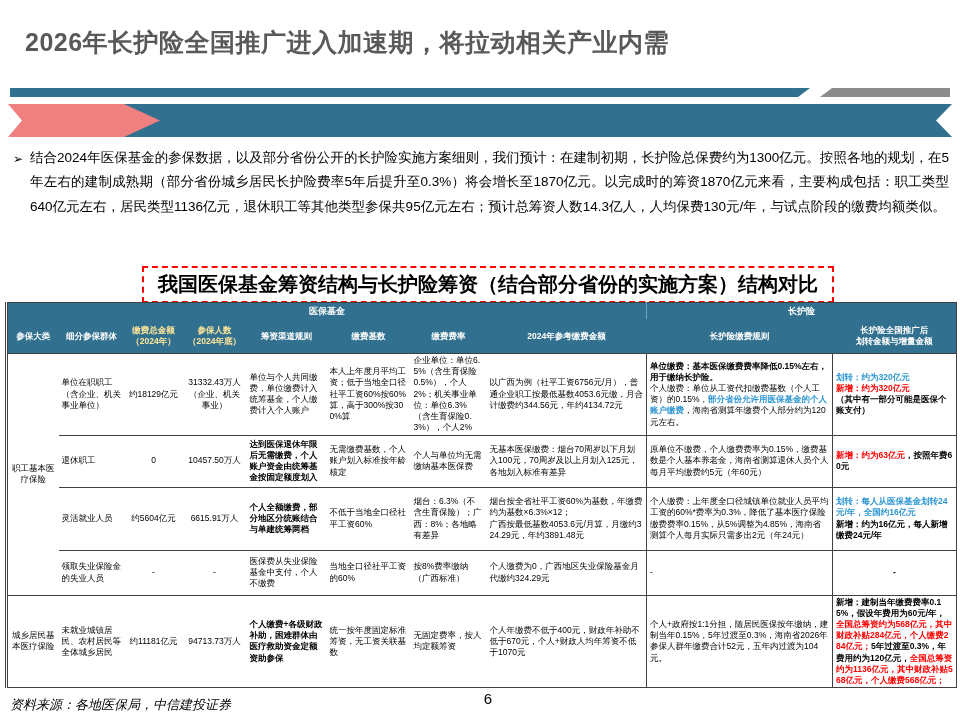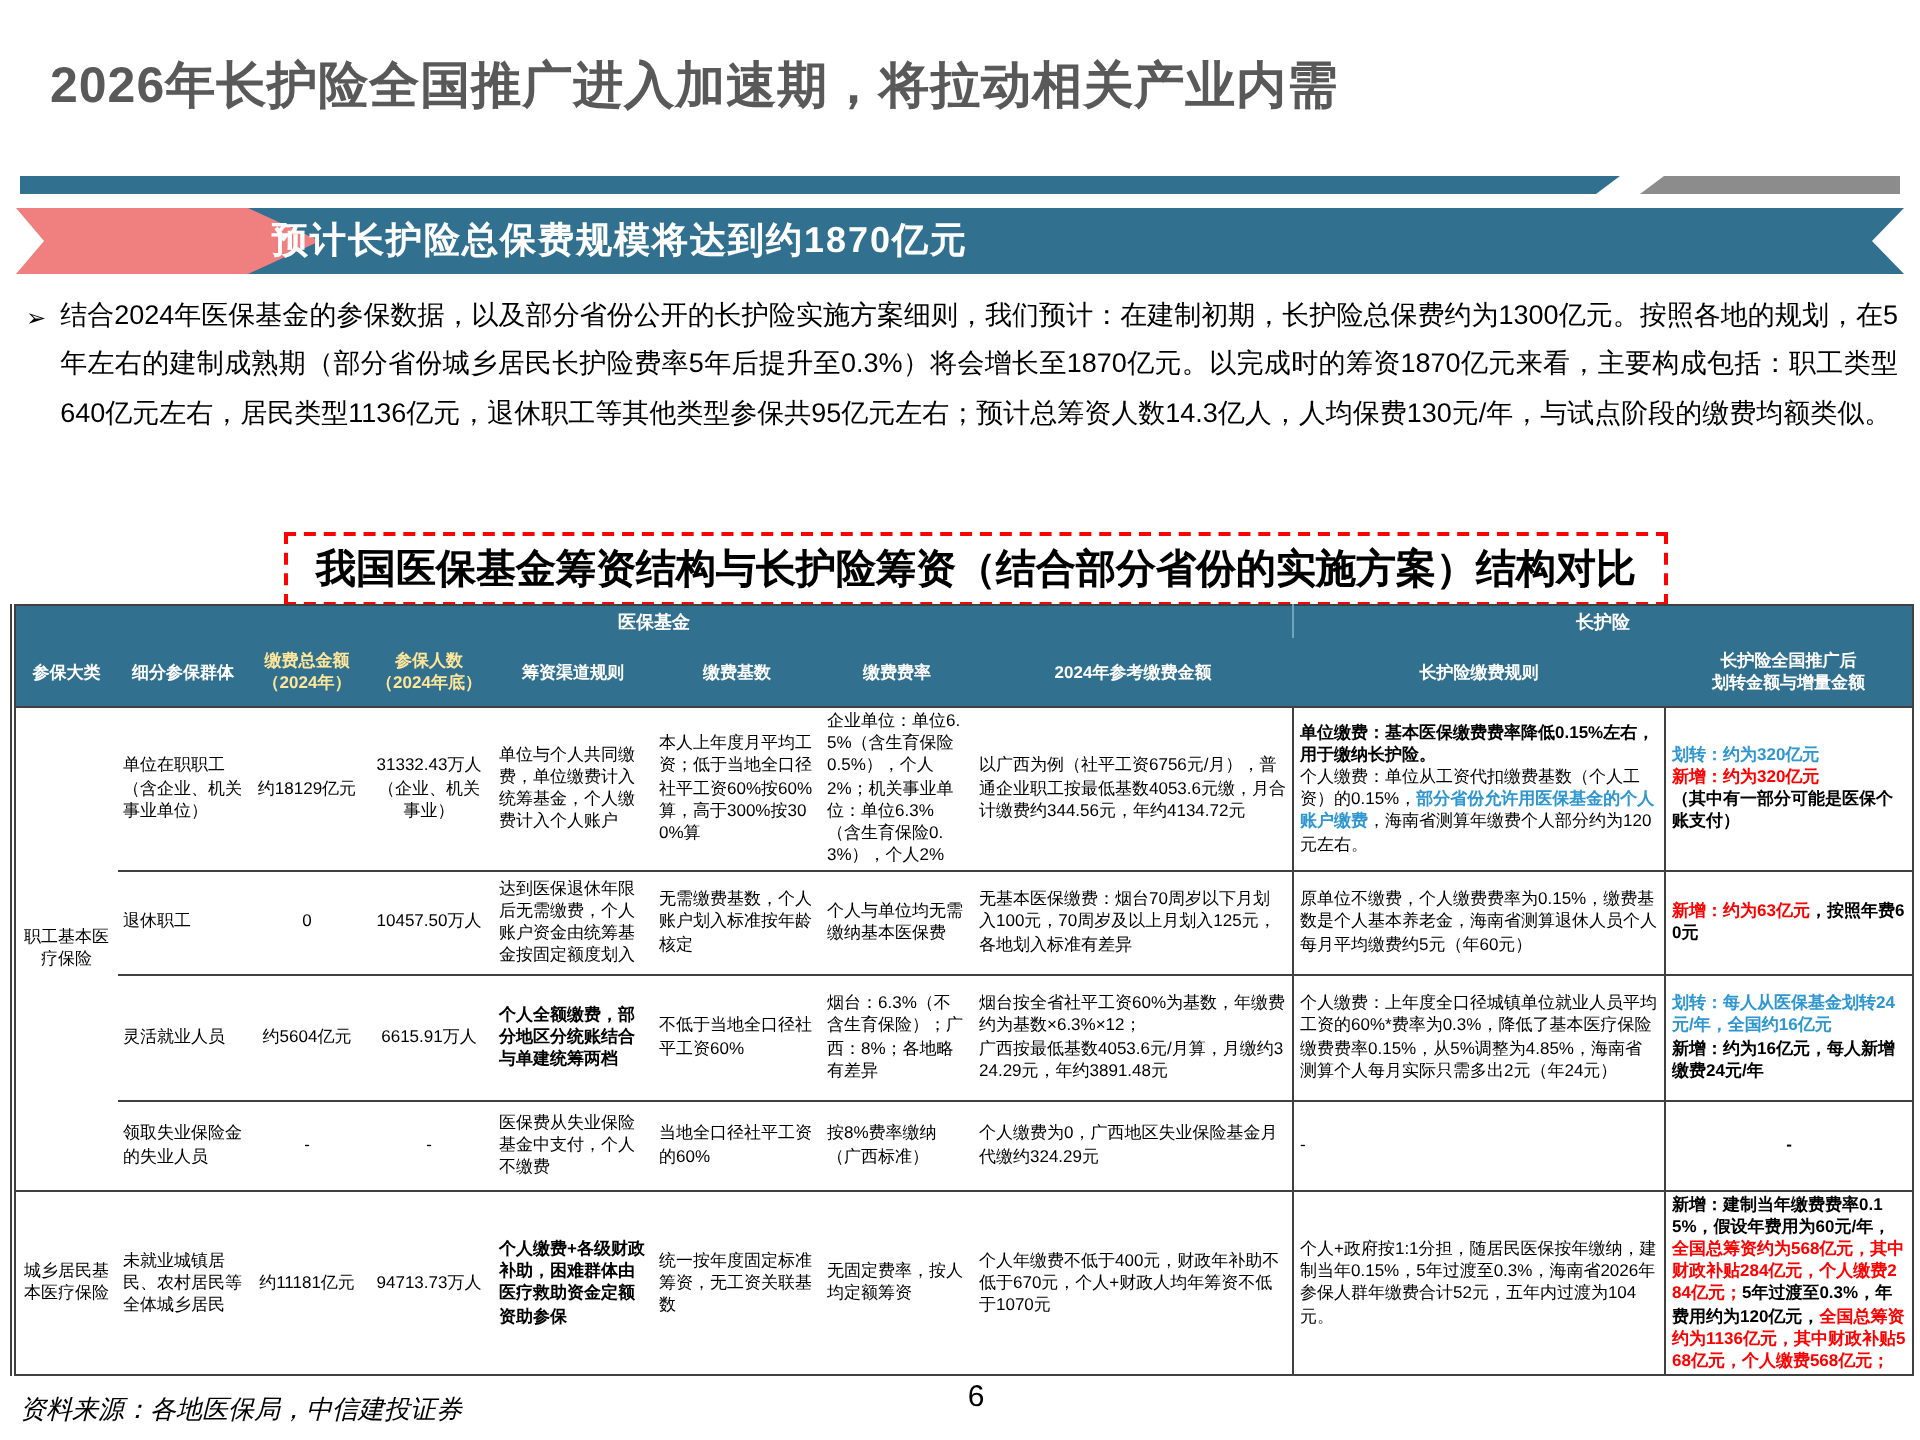--- a/index.html
+++ b/index.html
@@ -56,21 +56,20 @@
 <div class="slide">
 
   <div class="page-title">2026年长护险全国推广进入加速期，将拉动相关产业内需</div>
 
   <div class="bar-blue"></div>
   <div class="bar-gray"></div>
 
   <div class="banner">
     <div class="banner-ribbon"></div>
     <div class="banner-arrow"></div>
-    <div class="banner-label">预计长护险总保费规模将达到约1870亿元</div>
   </div>
 
   <div class="para">
     <span class="marker">➢</span>
     <span>结合2024年医保基金的参保数据，以及部分省份公开的长护险实施方案细则，我们预计：在建制初期，长护险总保费约为1300亿元。按照各地的规划，在5年左右的建制成熟期（部分省份城乡居民长护险费率5年后提升至0.3%）将会增长至1870亿元。以完成时的筹资1870亿元来看，主要构成包括：职工类型640亿元左右，居民类型1136亿元，退休职工等其他类型参保共95亿元左右；预计总筹资人数14.3亿人，人均保费130元/年，与试点阶段的缴费均额类似。</span>
   </div>
 
   <div class="tbl-title-wrap">
     <span class="tbl-title">我国医保基金筹资结构与长护险筹资（结合部分省份的实施方案）结构对比</span>
   </div>
@@ -122,21 +121,21 @@
           <td class="vline"><span style="font-weight: bold;">单位缴费：基本医保缴费费率降低0.15%左右，用于缴纳长护险。
 </span><span>个人缴费：单位从工资代扣缴费基数（个人工资）的0.15%，</span><span style="color: rgb(46, 150, 208); font-weight: bold;">部分省份允许用医保基金的个人账户缴费</span><span>，海南省测算年缴费个人部分约为120元左右。</span></td>
           <td class="vline c10"><span style="color: rgb(46, 150, 208);">划转：约为320亿元
 </span><span style="color: rgb(255, 0, 0);">新增：约为320亿元
 </span><span>（其中有一部分可能是医保个账支付）</span></td>
         </tr>
         <tr style="height: 52px;">
           <td>退休职工</td>
           <td style="text-align: center;">0</td>
           <td style="text-align: center;">10457.50万人</td>
-          <td style="font-weight: normal;">达到医保退休年限后无需缴费，个人账户资金由统筹基金按固定额度划入</td>
+          <td style="font-weight: bold;">达到医保退休年限后无需缴费，个人账户资金由统筹基金按固定额度划入</td>
           <td>无需缴费基数，个人账户划入标准按年龄核定</td>
           <td>个人与单位均无需缴纳基本医保费</td>
           <td>无基本医保缴费：烟台70周岁以下月划入100元，70周岁及以上月划入125元，各地划入标准有差异</td>
           <td class="vline">原单位不缴费，个人缴费费率为0.15%，缴费基数是个人基本养老金，海南省测算退休人员个人每月平均缴费约5元（年60元）</td>
           <td class="vline c10"><span style="color: rgb(255, 0, 0);">新增：约为63亿元</span><span>，按照年费60元</span></td>
         </tr>
         <tr style="height: 63px;">
           <td>灵活就业人员</td>
           <td style="text-align: center;">约5604亿元</td>
           <td style="text-align: center;">6615.91万人</td>

